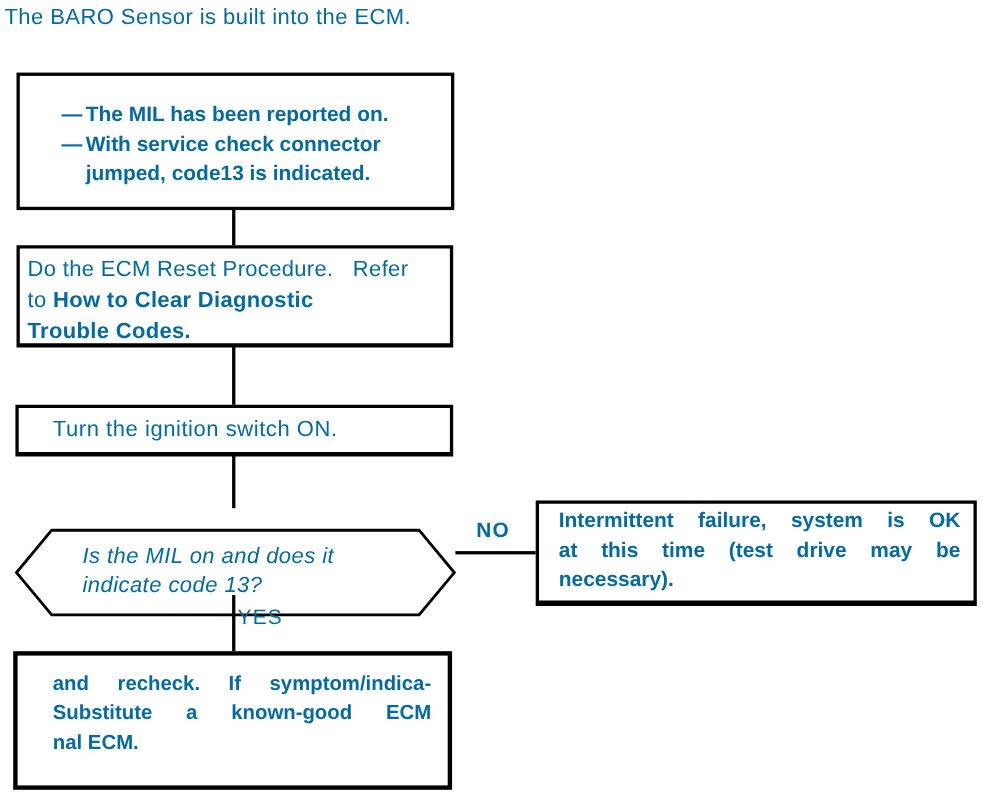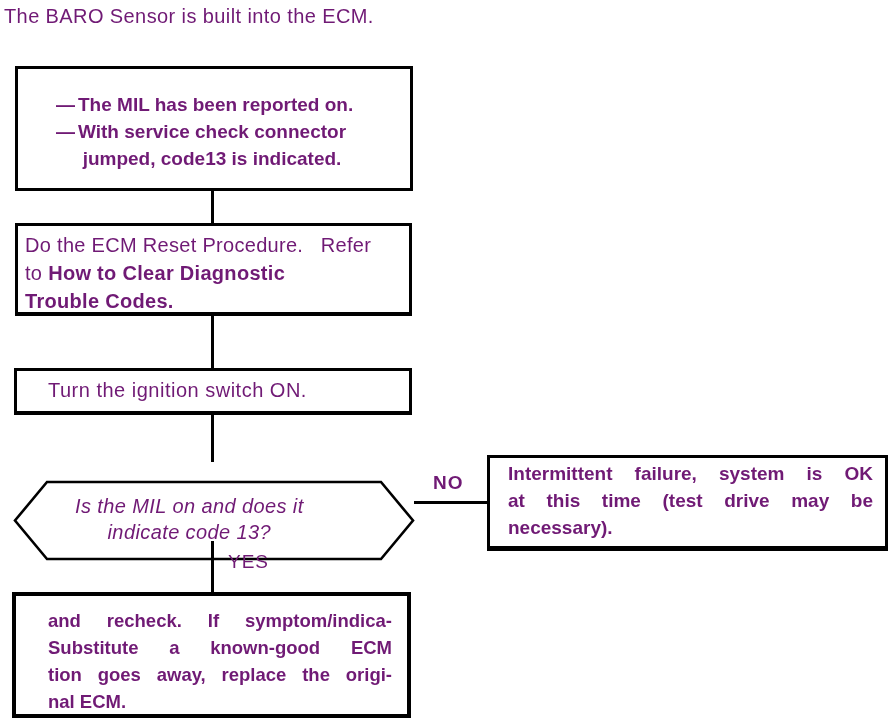--- a/index.html
+++ b/index.html
@@ -1,38 +1,38 @@
 <!DOCTYPE html>
 <html><head>
 <meta charset="utf-8">
 <style>
   html, body { margin: 0; padding: 0; background: #ffffff; }
   .canvas {
     position: relative;
     width: 896px;
     height: 724px;
     background: #ffffff;
-    color: #701a75;
+    color: #0369a1;
     font-family: "Liberation Sans", sans-serif;
     overflow: hidden;
   }
   .title {
     position: absolute;
     left: 4px; top: 5px;
     font-size: 20px;
     letter-spacing: 0.4px;
     white-space: nowrap;
   }
   .box {
     position: absolute;
     box-sizing: border-box;
     border: 3px solid #000;
     background: #fff;
   }
-  .pre { white-space: pre-line; text-align: center; }
+  .pre { white-space: pre-line; }
   .bold { font-weight: bold; }
   
   .box1 {
     left: 15px; top: 66px; width: 398px; height: 125px;
     padding: 22px 6px 0 38px;
     font-weight: bold; font-size: 19px; line-height: 27px;
   }
   .bullet-row { display: flex; }
   .bullet-dash { flex: 0 0 auto; margin-right: 3px; }
   
@@ -75,21 +75,21 @@
   .vline, .hline { position: absolute; background: #000; }
   .vline { width: 3px; }
   .hline { height: 3px; }
   .v1 { left: 211px; top: 189px; height: 35px; }
   .v2 { left: 211px; top: 314px; height: 55px; }
   .v3 { left: 211px; top: 414px; height: 48px; }
   .v4 { left: 211px; top: 541px; height: 51px; }
   .h-no { left: 414px; top: 501px; width: 74px; }
   .branch-label { position: absolute; font-size: 19px; letter-spacing: 1px; }
   .no-label { left: 433px; top: 472px; font-weight: bold; }
-  .yes-label { left: 228px; top: 551px; }
+  .yes-label { left: 216px; top: 551px; }
 </style>
 </head>
 <body>
 
 <div class="canvas">
 
   <div class="title">The BARO Sensor is built into the ECM.</div>
 
   <div class="box box1">
     <div class="bullet-row">
@@ -135,17 +135,16 @@
     <div class="jline">at this time (test drive may be</div>
     <div>necessary).</div>
   </div>
 
   <div class="vline v4"></div>
   <div class="branch-label yes-label">YES</div>
 
   <div class="box yesbox">
     <div class="jline">and recheck. If symptom/indica-</div>
     <div class="jline">Substitute a known-good ECM</div>
-    <div class="jline">tion goes away, replace the origi-</div>
     <div>nal ECM.</div>
   </div>
 
 </div>
 
 </body></html>

